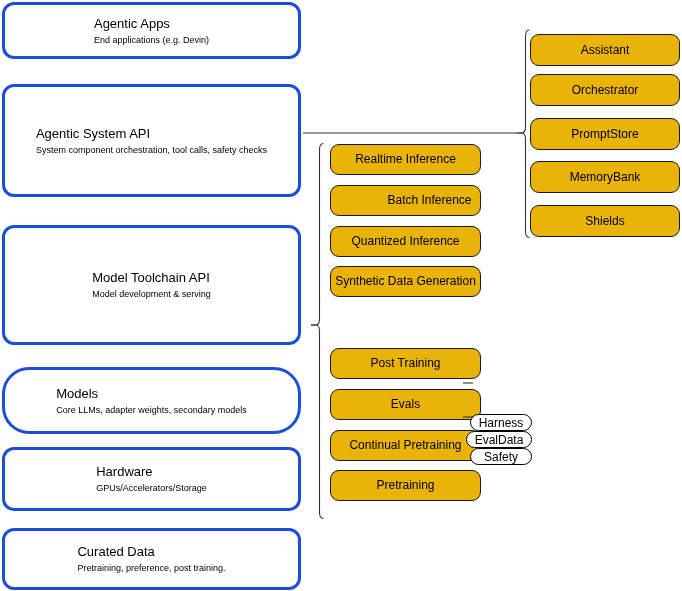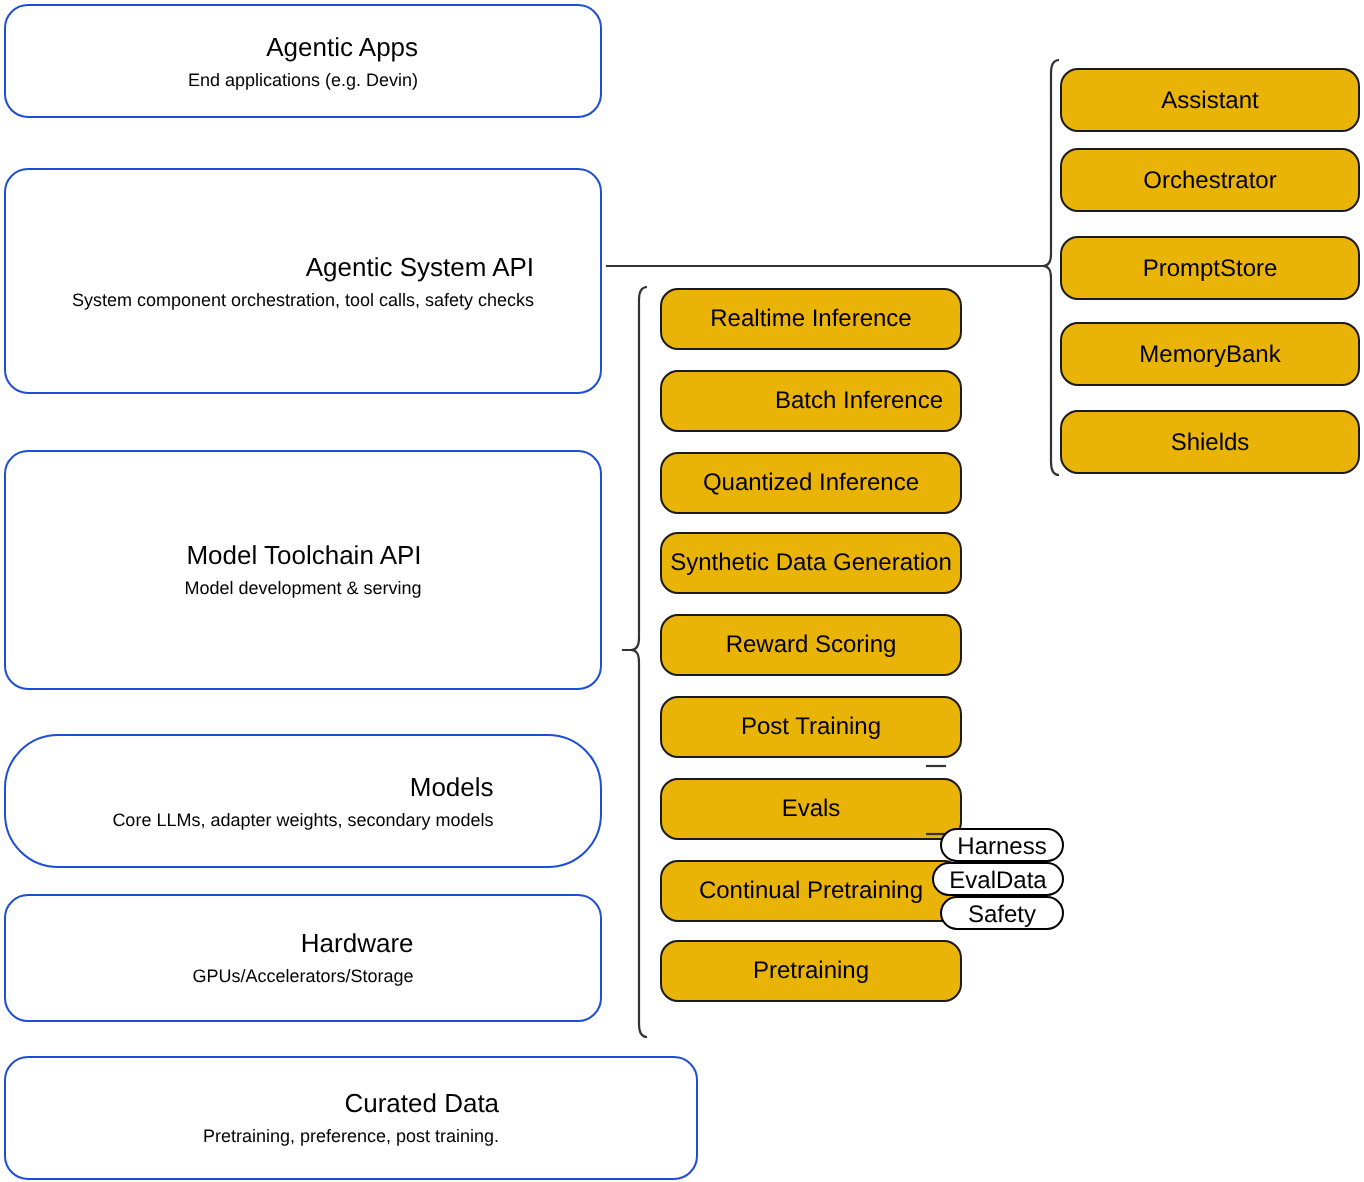--- a/index.html
+++ b/index.html
@@ -16,28 +16,28 @@
     width: 682px;
     height: 591px;
     overflow: hidden;
     background: #ffffff;
   }
 
   
   .node {
     position: absolute;
     box-sizing: border-box;
-    border: 1px solid #1d4ed8;
+    border: 3px solid #1d4ed8;
     background: #ffffff;
     border-radius: 12px;
     display: flex;
     flex-direction: column;
     align-items: center;
     justify-content: center;
-    text-align: right;
+    text-align: left;
   }
   .node .title {
     font-size: 13px;
     line-height: 17px;
     color: #000000;
     white-space: nowrap;
   }
   .node .subtitle {
     font-size: 9px;
     line-height: 13px;
@@ -160,42 +160,39 @@
     </div>
   </div>
 
   <div class="node" style="left:2px; top:447px; width:299px; height:64px;">
     <div class="stack">
       <div class="title">Hardware</div>
       <div class="subtitle">GPUs/Accelerators/Storage</div>
     </div>
   </div>
 
-  <div class="node" style="left:2px; top:528px; width:347px; height:62px;">
+  <div class="node" style="left:2px; top:528px; width:299px; height:62px;">
     <div class="stack">
       <div class="title">Curated Data</div>
       <div class="subtitle">Pretraining, preference, post training.</div>
     </div>
   </div>
 
   <div class="cap" style="left:330px; top:144px; width:151px; height:31px;text-align:right;">
     <span>Realtime Inference</span>
   </div>
   <div class="cap" style="left:330px; top:185px; width:151px; height:31px;padding-left:48px;">
     <span>Batch Inference</span>
   </div>
   <div class="cap" style="left:330px; top:226px; width:151px; height:31px;">
     <span>Quantized Inference</span>
   </div>
   <div class="cap" style="left:330px; top:266px; width:151px; height:31px;">
     <span>Synthetic Data Generation</span>
   </div>
-  <div class="cap" style="left:330px; top:307px; width:151px; height:31px;">
-    <span>Reward Scoring</span>
-  </div>
   <div class="cap" style="left:330px; top:348px; width:151px; height:31px;">
     <span>Post Training</span>
   </div>
   <div class="cap" style="left:330px; top:389px; width:151px; height:31px;">
     <span>Evals</span>
   </div>
   <div class="cap" style="left:330px; top:430px; width:151px; height:31px;">
     <span>Continual Pretraining</span>
   </div>
   <div class="cap" style="left:330px; top:470px; width:151px; height:31px;">

